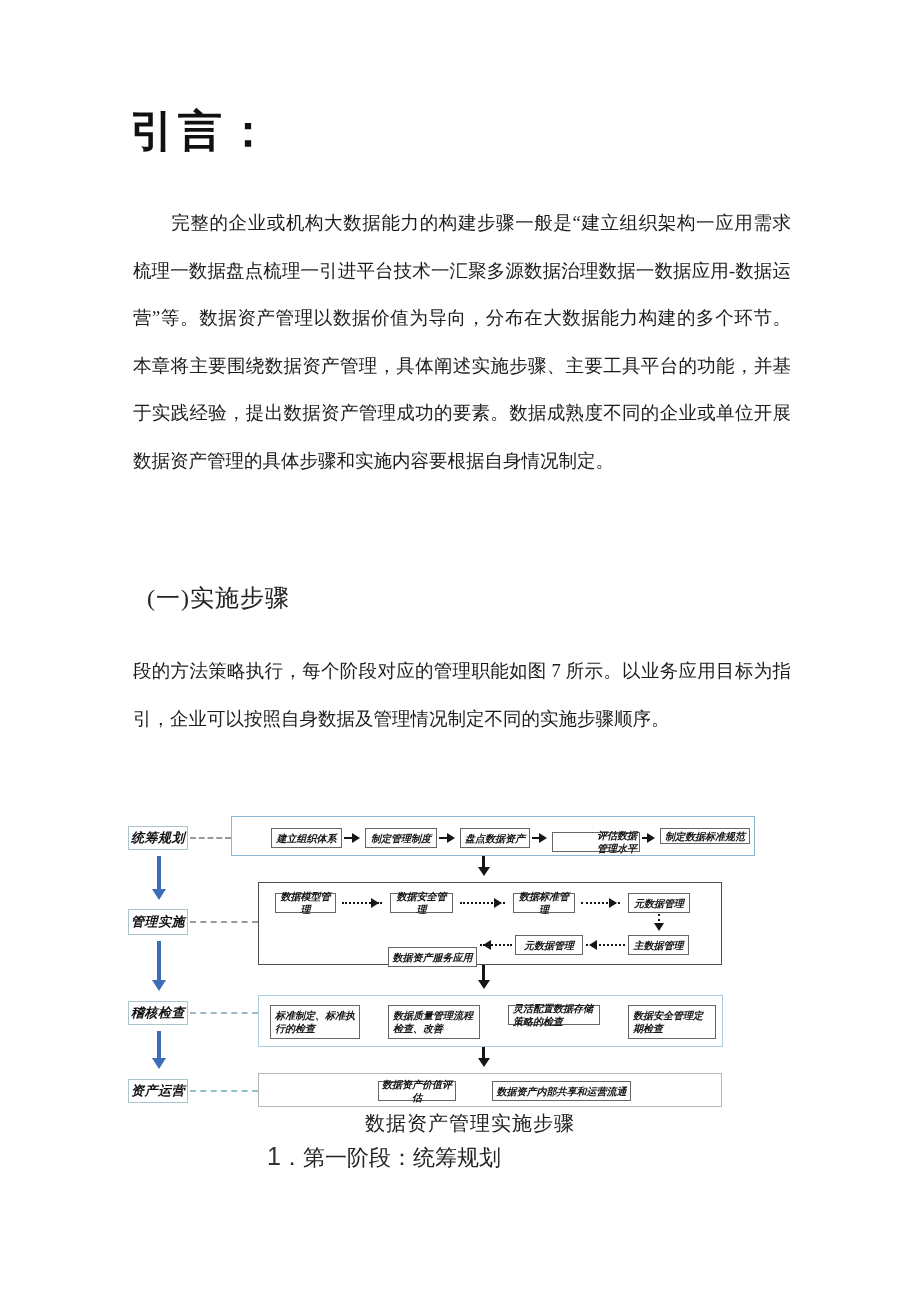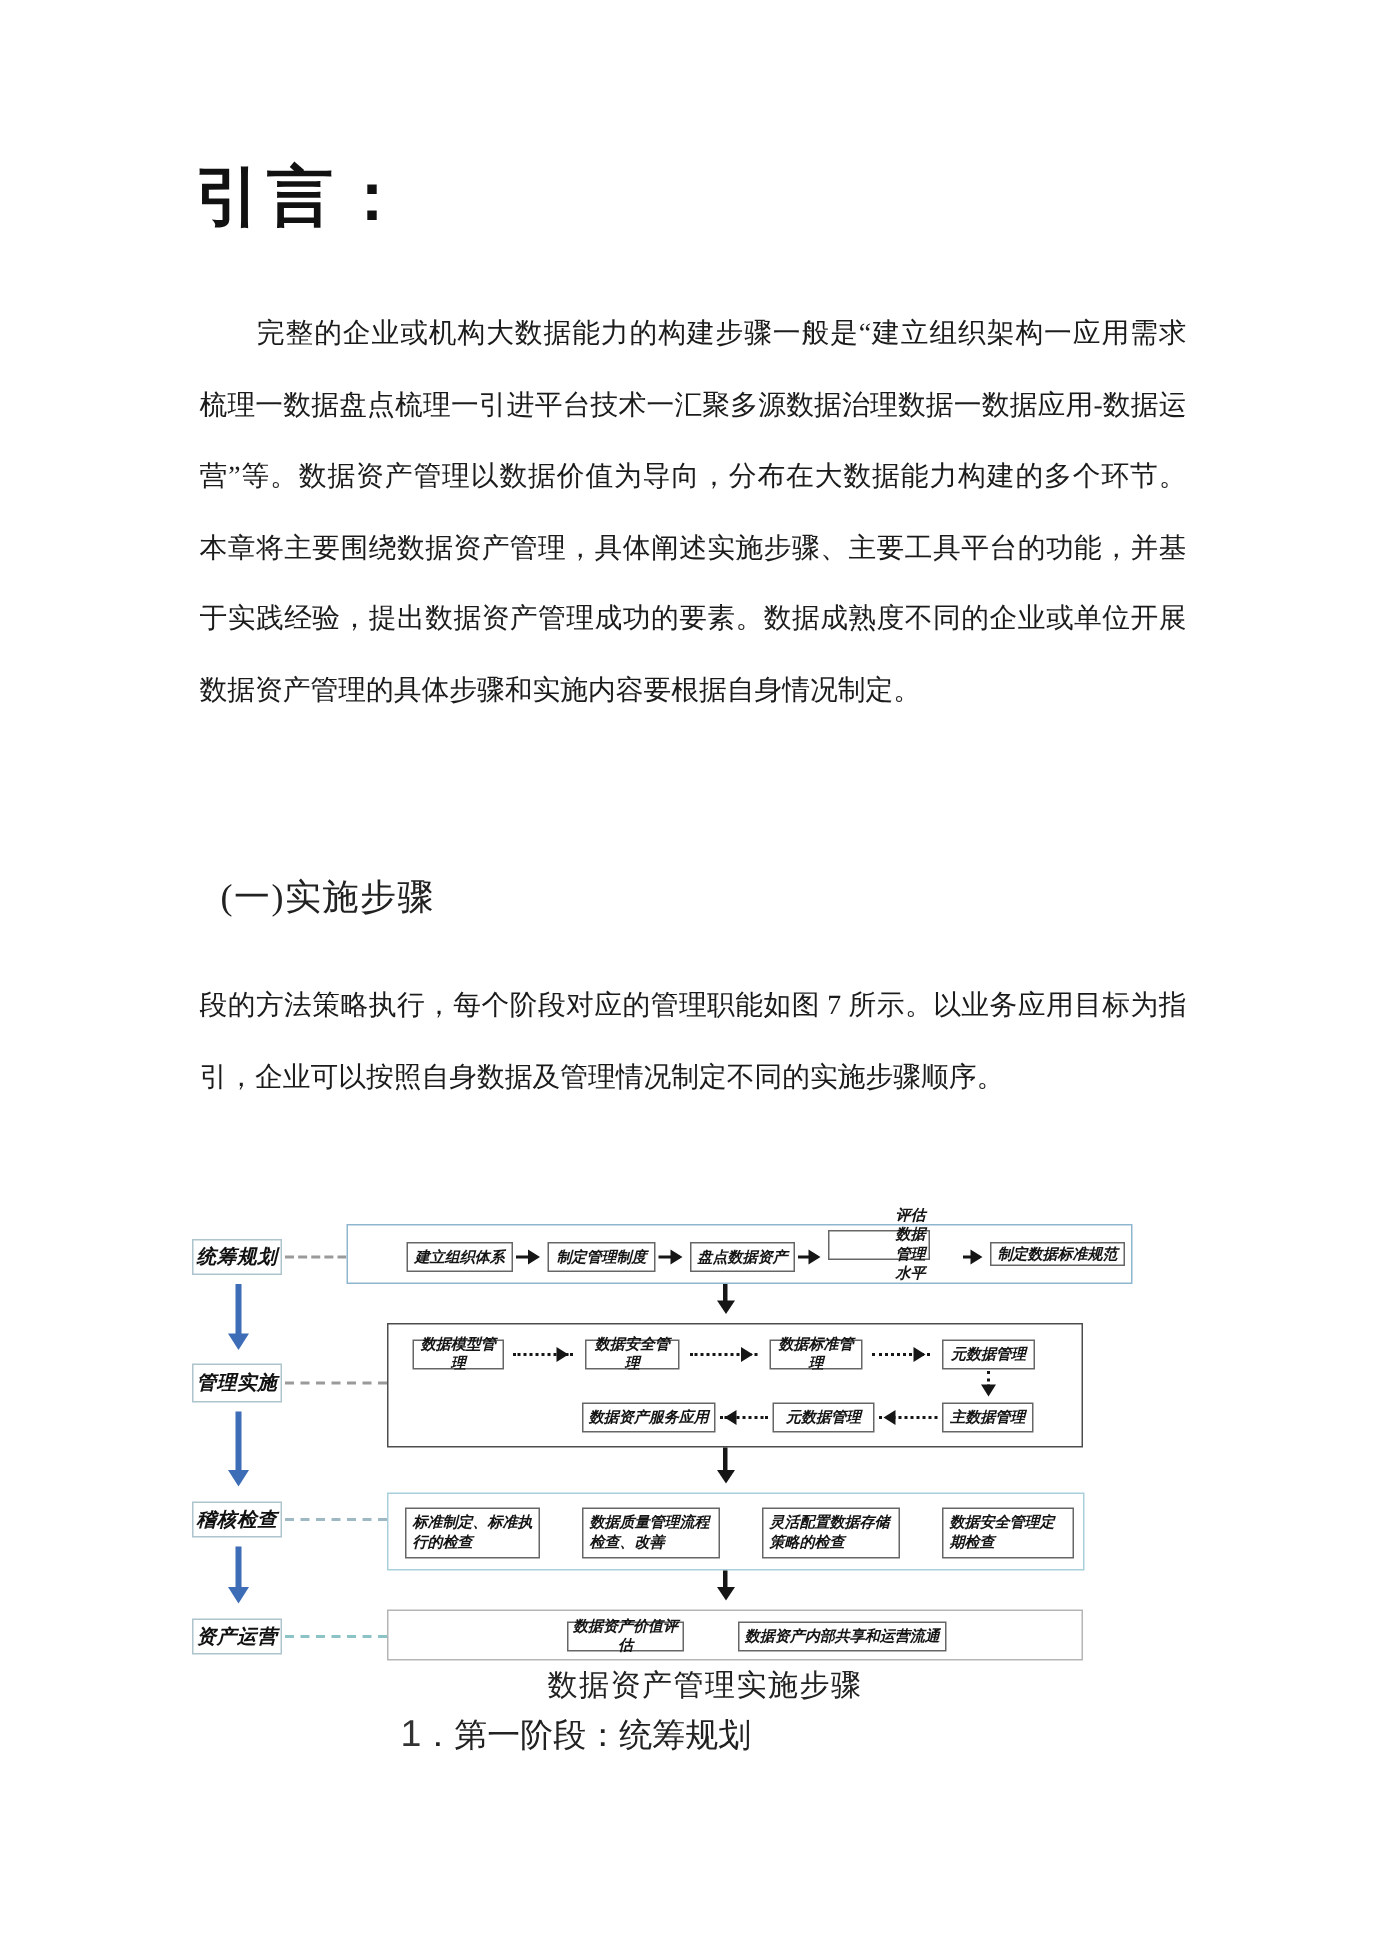--- a/index.html
+++ b/index.html
@@ -150,45 +150,45 @@
     <div class="container-box c3"></div>
     <div class="container-box c4"></div>
 
     <div class="varrow" style="left:362px;top:48px;height:17px;"></div>
     <div class="varrow" style="left:362px;top:157px;height:21px;"></div>
     <div class="varrow" style="left:362px;top:239px;height:17px;"></div>
 
     <div class="fbox" style="left:151px;top:20px;width:71px;height:20px;">建立组织体系</div>
     <div class="fbox" style="left:245px;top:20px;width:72px;height:20px;">制定管理制度</div>
     <div class="fbox" style="left:340px;top:20px;width:70px;height:20px;">盘点数据资产</div>
-    <div class="fbox" style="left:432px;top:12px;width:68px;height:20px;padding-left:44px;">评估数据管理水平</div>
+    <div class="fbox" style="left:432px;top:24px;width:88px;height:20px;padding-left:44px;">评估数据管理水平</div>
     <div class="fbox" style="left:540px;top:20px;width:90px;height:16px;">制定数据标准规范</div>
     <div class="harrow" style="left:224px;top:29px;width:14px;"></div>
     <div class="harrow" style="left:319px;top:29px;width:14px;"></div>
     <div class="harrow" style="left:412px;top:29px;width:13px;"></div>
     <div class="harrow" style="left:522px;top:29px;width:11px;"></div>
 
     <div class="fbox" style="left:155px;top:85px;width:61px;height:20px;">数据模型管理</div>
     <div class="fbox" style="left:270px;top:85px;width:63px;height:20px;">数据安全管理</div>
     <div class="fbox" style="left:393px;top:85px;width:62px;height:20px;">数据标准管理</div>
     <div class="fbox" style="left:508px;top:85px;width:62px;height:20px;">元数据管理</div>
     <div class="dotr" style="left:222px;top:94px;width:40px;"></div>
     <div class="dotr" style="left:340px;top:94px;width:45px;"></div>
     <div class="dotr" style="left:461px;top:94px;width:39px;"></div>
 
-    <div class="fbox" style="left:268px;top:127px;width:89px;height:20px;">数据资产服务应用</div>
+    <div class="fbox" style="left:268px;top:139px;width:89px;height:20px;">数据资产服务应用</div>
     <div class="fbox" style="left:395px;top:127px;width:68px;height:20px;">元数据管理</div>
     <div class="fbox" style="left:508px;top:127px;width:61px;height:20px;">主数据管理</div>
     <div class="dotl" style="left:360px;top:136px;width:32px;"></div>
     <div class="dotl" style="left:466px;top:136px;width:39px;"></div>
     <div class="dotv" style="left:538px;top:106px;height:15px;"></div>
 
     <div class="fbox two" style="left:150px;top:197px;width:90px;height:34px;">标准制定、标准执行的检查</div>
     <div class="fbox two" style="left:268px;top:197px;width:92px;height:34px;">数据质量管理流程检查、改善</div>
-    <div class="fbox two" style="left:388px;top:197px;width:92px;height:34px;">灵活配置数据存储策略的检查</div>
+    <div class="fbox two" style="left:388px;top:197px;width:92px;height:20px;">灵活配置数据存储策略的检查</div>
     <div class="fbox two" style="left:508px;top:197px;width:88px;height:34px;">数据安全管理定期检查</div>
 
     <div class="fbox" style="left:258px;top:273px;width:78px;height:20px;">数据资产价值评估</div>
     <div class="fbox" style="left:372px;top:273px;width:139px;height:20px;">数据资产内部共享和运营流通</div>
   </div>
 
   <div class="caption">数据资产管理实施步骤</div>
 
   <div class="stage-heading"><span class="num">1</span><span>．第一阶段：统筹规划</span></div>
 

